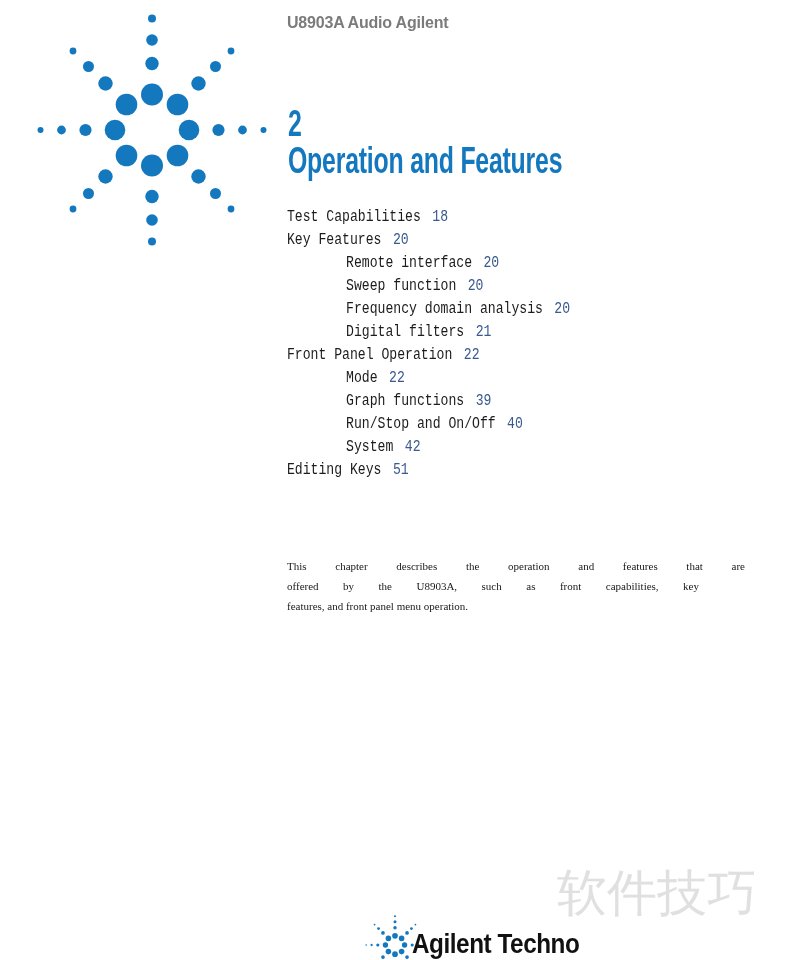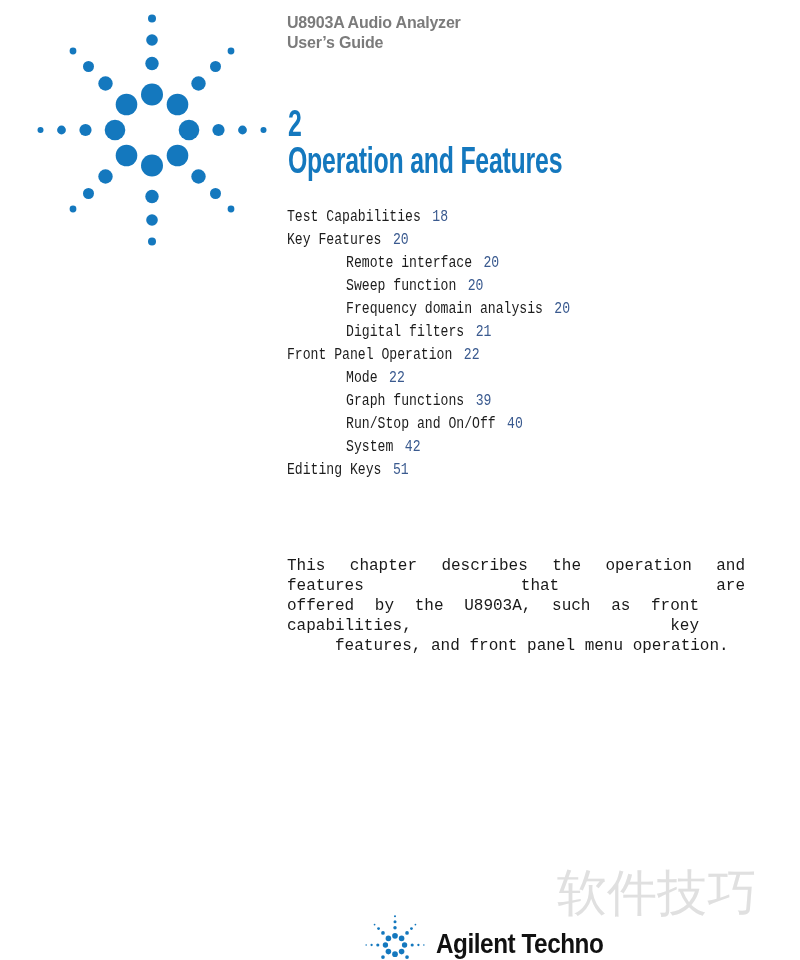--- a/index.html
+++ b/index.html
@@ -46,37 +46,37 @@
     height:23px;line-height:23px;font-size:16px;
     color:var(--text-black);white-space:nowrap;
     transform:scaleX(0.82);transform-origin:0 50%;
   }
   .toc-row.lvl2{padding-left:72px;}
   .toc-page{color:var(--page-num-blue);margin-left:14px;}
 
   
   .paragraph{
     position:absolute;left:287px;top:556px;
-    font-family:Liberation Mono, monospace;
-    font-size:16px;line-height:20px;color:#191919;
+    font-family:Liberation Serif, serif;
+    font-size:11px;line-height:20px;color:#191919;
   }
   .para-line{width:458px;text-align:justify;text-align-last:justify;}
   .para-line.l2{width:412px;}
-  .para-line.l3{width:auto;text-align:right;text-align-last:left;margin-left:48px;}
+  .para-line.l3{width:auto;text-align:right;text-align-last:left;}
 
   
   .watermark{
     position:absolute;left:557px;top:861px;
     font-size:50px;line-height:64px;color:var(--watermark-gray);
     font-family:sans-serif;white-space:nowrap;font-weight:400;
   }
 
   
   .footer-brand{
-    position:absolute;left:436px;top:931px;
+    position:absolute;left:412px;top:931px;
     width:181px;height:29px;overflow:hidden;white-space:nowrap;
   }
   .footer-brand span{
     display:inline-block;
     font-weight:bold;font-size:27px;line-height:27px;color:#111111;
     letter-spacing:-0.5px;
     transform:scaleX(0.9);transform-origin:0 0;
   }
 </style>
 </head>
@@ -117,22 +117,21 @@
       <circle cx="-63.5" cy="63.5" r="5.5"></circle>
     <circle cx="-46.5" cy="46.5" r="7.2"></circle>
       <circle cx="-25.5" cy="25.5" r="10.8"></circle>
     <circle cx="79" cy="79" r="3.4"></circle>
       <circle cx="63.5" cy="63.5" r="5.5"></circle>
     <circle cx="46.5" cy="46.5" r="7.2"></circle>
       <circle cx="25.5" cy="25.5" r="10.8"></circle>
   </svg>
 
   <div class="doc-header">
-    <div>U8903A Audio Analyzer</div>
-    <div>User’s Guide</div>
+    <div>U8903A Audio Agilent</div>
   </div>
 
   <div class="ch-num">2</div>
   <div class="ch-title">Operation and Features</div>
 
   <div class="toc">
     <div class="toc-row lvl1">
       <span class="toc-label">Test Capabilities</span><span class="toc-page">18</span>
     </div>
     <div class="toc-row lvl1">

